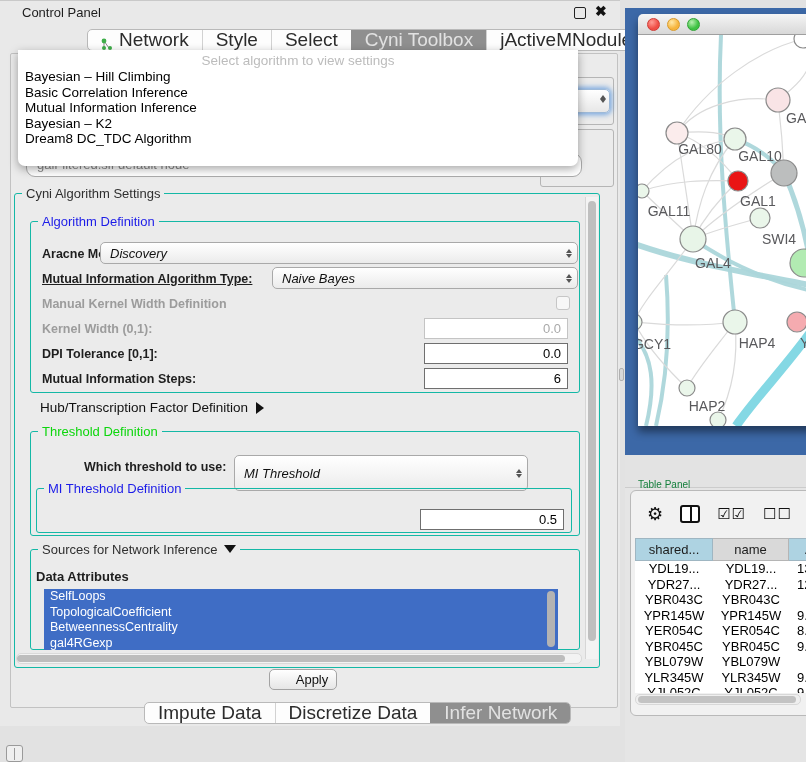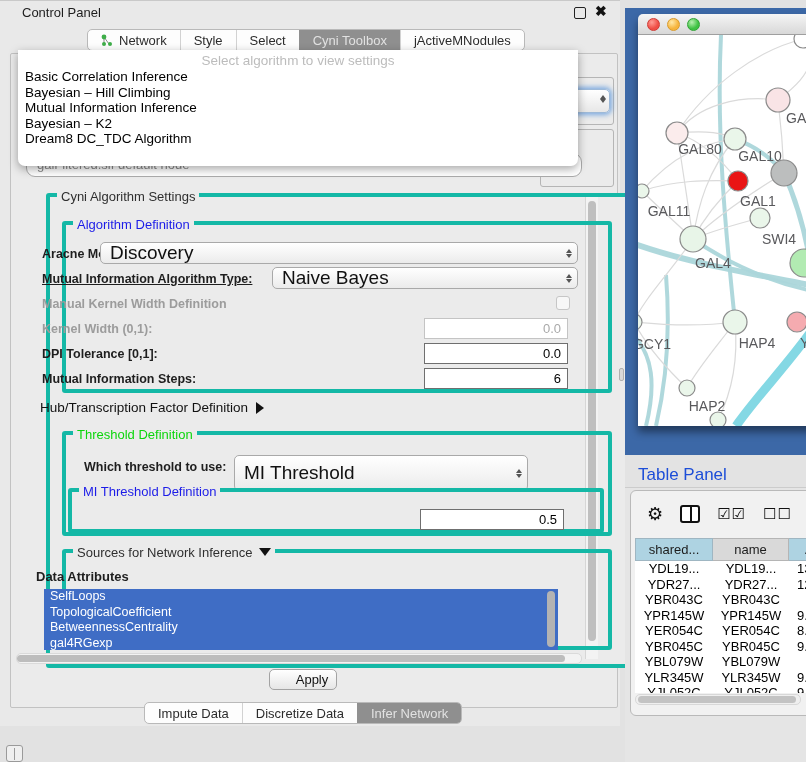--- a/index.html
+++ b/index.html
@@ -7,50 +7,50 @@
   body { font-family:"Liberation Sans", sans-serif; background:#e2e2e2; position:relative; font-size:13px; color:#222; }
   .abs { position:absolute; }
 
   
   #control-panel { left:0; top:8; width:620px; height:726px; background:#e9e9e9; border-top:1px solid #c9c9c9; }
   .cp-title { left:10px; top:4px; font-size:13px; color:#1d1d1d;margin-left:12px; }
   .float-btn { left:574px; top:6px; width:12px; height:12px; border:1.5px solid #222; border-radius:2px; background:transparent; }
   .close-btn { left:595px; top:2px; font-size:14px; font-weight:bold; color:#111; }
 
   .tabbar { display:flex; height:22px; background:#fdfdfd; border:1px solid #b9b9b9; border-radius:5px; overflow:hidden; }
-  .tab { display:flex; align-items:center; justify-content:center; padding:0 13px; font-size:13px; color:#2c2c2c; border-left:1px solid #d2d2d2; background:transparent; white-space:nowrap;text-align:right; }
+  .tab { display:flex; align-items:center; justify-content:center; padding:0 13px; font-size:19px; color:#2c2c2c; border-left:1px solid #d2d2d2; background:transparent; white-space:nowrap;text-align:right; }
   .tab:first-child { border-left:none; }
   .tab.sel { background:#8f8f8f; color:#e2e2e2; border-left-color:#8f8f8f; }
   .tab .ticon { margin-right:6px; display:inline-block; width:12px; height:13px; }
 
   
   #inner-panel { left:10px; top:52px; width:608px; height:655px; background:#ebebeb; border:1px solid #c2c2c2; border-radius:2px; }
 
   
   .frag-group { border:1px solid #b5b5b5; border-radius:3px; background:#ebebeb; }
   .frag-combo { border:1px solid #9db9d8; border-radius:5px; background:linear-gradient(#ffffff,#e7e7e7); box-shadow:0 0 5px 2px rgba(90,150,220,.75); }
   .frag-field { border:1px solid #ababab; border-radius:9px; background:#fff; color:#8a8a8a; font-size:13px; line-height:22px; padding-left:10px; overflow:hidden; white-space:nowrap; }
 
   
   #algo-popup { left:18px; top:49px; width:560px; height:116px; background:#ffffff; border-radius:0 0 7px 7px; box-shadow:0 3px 10px rgba(0,0,0,.35); z-index:40; padding-top:3px; }
   .algo-hint { text-align:center; color:#bcbcbc; font-size:13.5px; height:16px; }
   .algo-item { font-size:13.5px; color:#000; padding:0 0 0 7px; height:15.5px; line-height:15.5px; white-space:nowrap; }
   .algo-item.bold { font-weight:bold; }
 
   
-  .groupbox { border:4px solid #14b8a6; border-radius:3px;margin-left:32px; }
+  .groupbox { border:1px solid #14b8a6; border-radius:3px; }
   .gb-title { position:absolute; top:-8px; left:7px; background:#ebebeb; padding:0 4px; font-size:13px; }
   .t-default { color:#2f2f2f; }
   .t-blue { color:#1c1ce8; }
   .t-green { color:#0cd60c; }
 
   .flabel { font-size:12.5px; font-weight:bold; color:#1e1e1e; white-space:nowrap; }
   .flabel.dis { color:#9c9c9c; }
 
-  .combo { border:1px solid #a9a9a9; border-radius:5px; background:linear-gradient(#ffffff,#ebebeb); display:flex; align-items:center; font-size:19px; color:#111; }
+  .combo { border:1px solid #a9a9a9; border-radius:5px; background:linear-gradient(#ffffff,#ebebeb); display:flex; align-items:center; font-size:13px; color:#111;font-style:italic; }
   .combo .cv { padding-left:9px; flex:1; }
   .combo .arrows { width:16px; display:flex; flex-direction:column; align-items:center; justify-content:center; gap:1px; }
   .tri-up { width:0; height:0; border-left:3.5px solid transparent; border-right:3.5px solid transparent; border-bottom:4px solid #555; }
   .tri-dn { width:0; height:0; border-left:3.5px solid transparent; border-right:3.5px solid transparent; border-top:4px solid #555; }
 
   .tfield { border:1px solid #6f6f6f; background:#fff; font-size:13px; color:#000; text-align:right; padding:2px 6px 0 0; }
   .tfield.dis { border:1px solid #c4c4c4; color:#a9a9a9; }
   .checkbox { width:14px; height:14px; border:1px solid #c6c6c6; border-radius:3px; background:#f7f7f7; }
 
   .scroll-v { background:#f3f3f3; border-left:1px solid #d6d6d6; }
@@ -78,21 +78,21 @@
   svg text { font-family:"Liberation Sans", sans-serif; font-size:14px; fill:#59595c; }
   .edge-thin { stroke:#dadada; stroke-width:1.2; fill:none; }
   .edge-teal { stroke:#abd6da; fill:none; opacity:.95; }
   .edge-cyan { stroke:#84d8e4; stroke-width:9; fill:none; }
 
   .splitter { left:619px; top:368px; width:5px; height:13px; background:#d8d8d8; border:1px solid #b0b0b0; border-radius:2px; }
 
   
   #table-panel { left:625px; top:455px; width:181px; height:307px; background:#e5e5e5; overflow:hidden; }
   .tp-titlebar { position:absolute; left:0; top:0; width:181px; height:33px; background:#e3e3e3; border-bottom:1px solid #cccccc; }
-  .tp-title { position:absolute; left:13px; top:10px; font-size:17px; color:#1d4ed8; }
+  .tp-title { position:absolute; left:13px; top:24px; font-size:10px; color:#15803d; }
   #table-card { position:absolute; left:5px; top:35px; width:200px; height:226px; background:#f1f1f1; border:1px solid #b9b9b9; border-radius:6px; }
   .tb-toolbar { position:absolute; left:0; top:0; width:100%; height:46px; display:flex; align-items:center; gap:17px; padding-left:16px; }
   .tb-icon { font-size:18px; color:#111; line-height:1; }
   .col-icon { width:20px; height:18px; border:2px solid #111; border-radius:3px; position:relative; background:#fff; }
   .col-icon:before { content:""; position:absolute; left:8px; top:0; width:2px; height:14px; background:#111; }
   .tb-check { font-size:15px; letter-spacing:1px; color:#111; }
   #ytable { position:absolute; left:4px; top:47px; width:230px; }
   .thead { display:grid; grid-template-columns:78px 76px 76px; height:23px; }
   .th { border:1px solid #9fb6c2; border-left:none; font-size:13px; color:#1c1c1c; display:flex; align-items:center; justify-content:center; }
   .th:first-child { border-left:1px solid #9fb6c2; }
@@ -153,22 +153,22 @@
         <div class="tri-up"></div>
         <div class="tri-dn"></div>
       </div>
   </div>
   <div class="abs frag-group" style="left:540px; top:128px; width:74px; height:58px;"></div>
   <div class="abs frag-field" style="left:26px; top:152px; width:556px; height:24px;">galFiltered.sif default node</div>
 
   <div id="algo-popup" class="abs">
     <div class="algo-hint">Select algorithm to view settings</div>
     <div id="algo-items">
+        <div class="algo-item">Bayesian – Hill Climbing</div>
         <div class="algo-item">Basic Correlation Inference</div>
-        <div class="algo-item">Bayesian – Hill Climbing</div>
         <div class="algo-item">Mutual Information Inference</div>
         <div class="algo-item">Bayesian – K2</div>
         <div class="algo-item">Dream8 DC_TDC Algorithm</div>
       </div>
   </div>
 
   <div class="abs groupbox" style="left:14px; top:192px; width:586px; height:475px; background:#ebebeb;">
     <span class="gb-title t-default">Cyni Algorithm Settings</span>
   </div>
 

